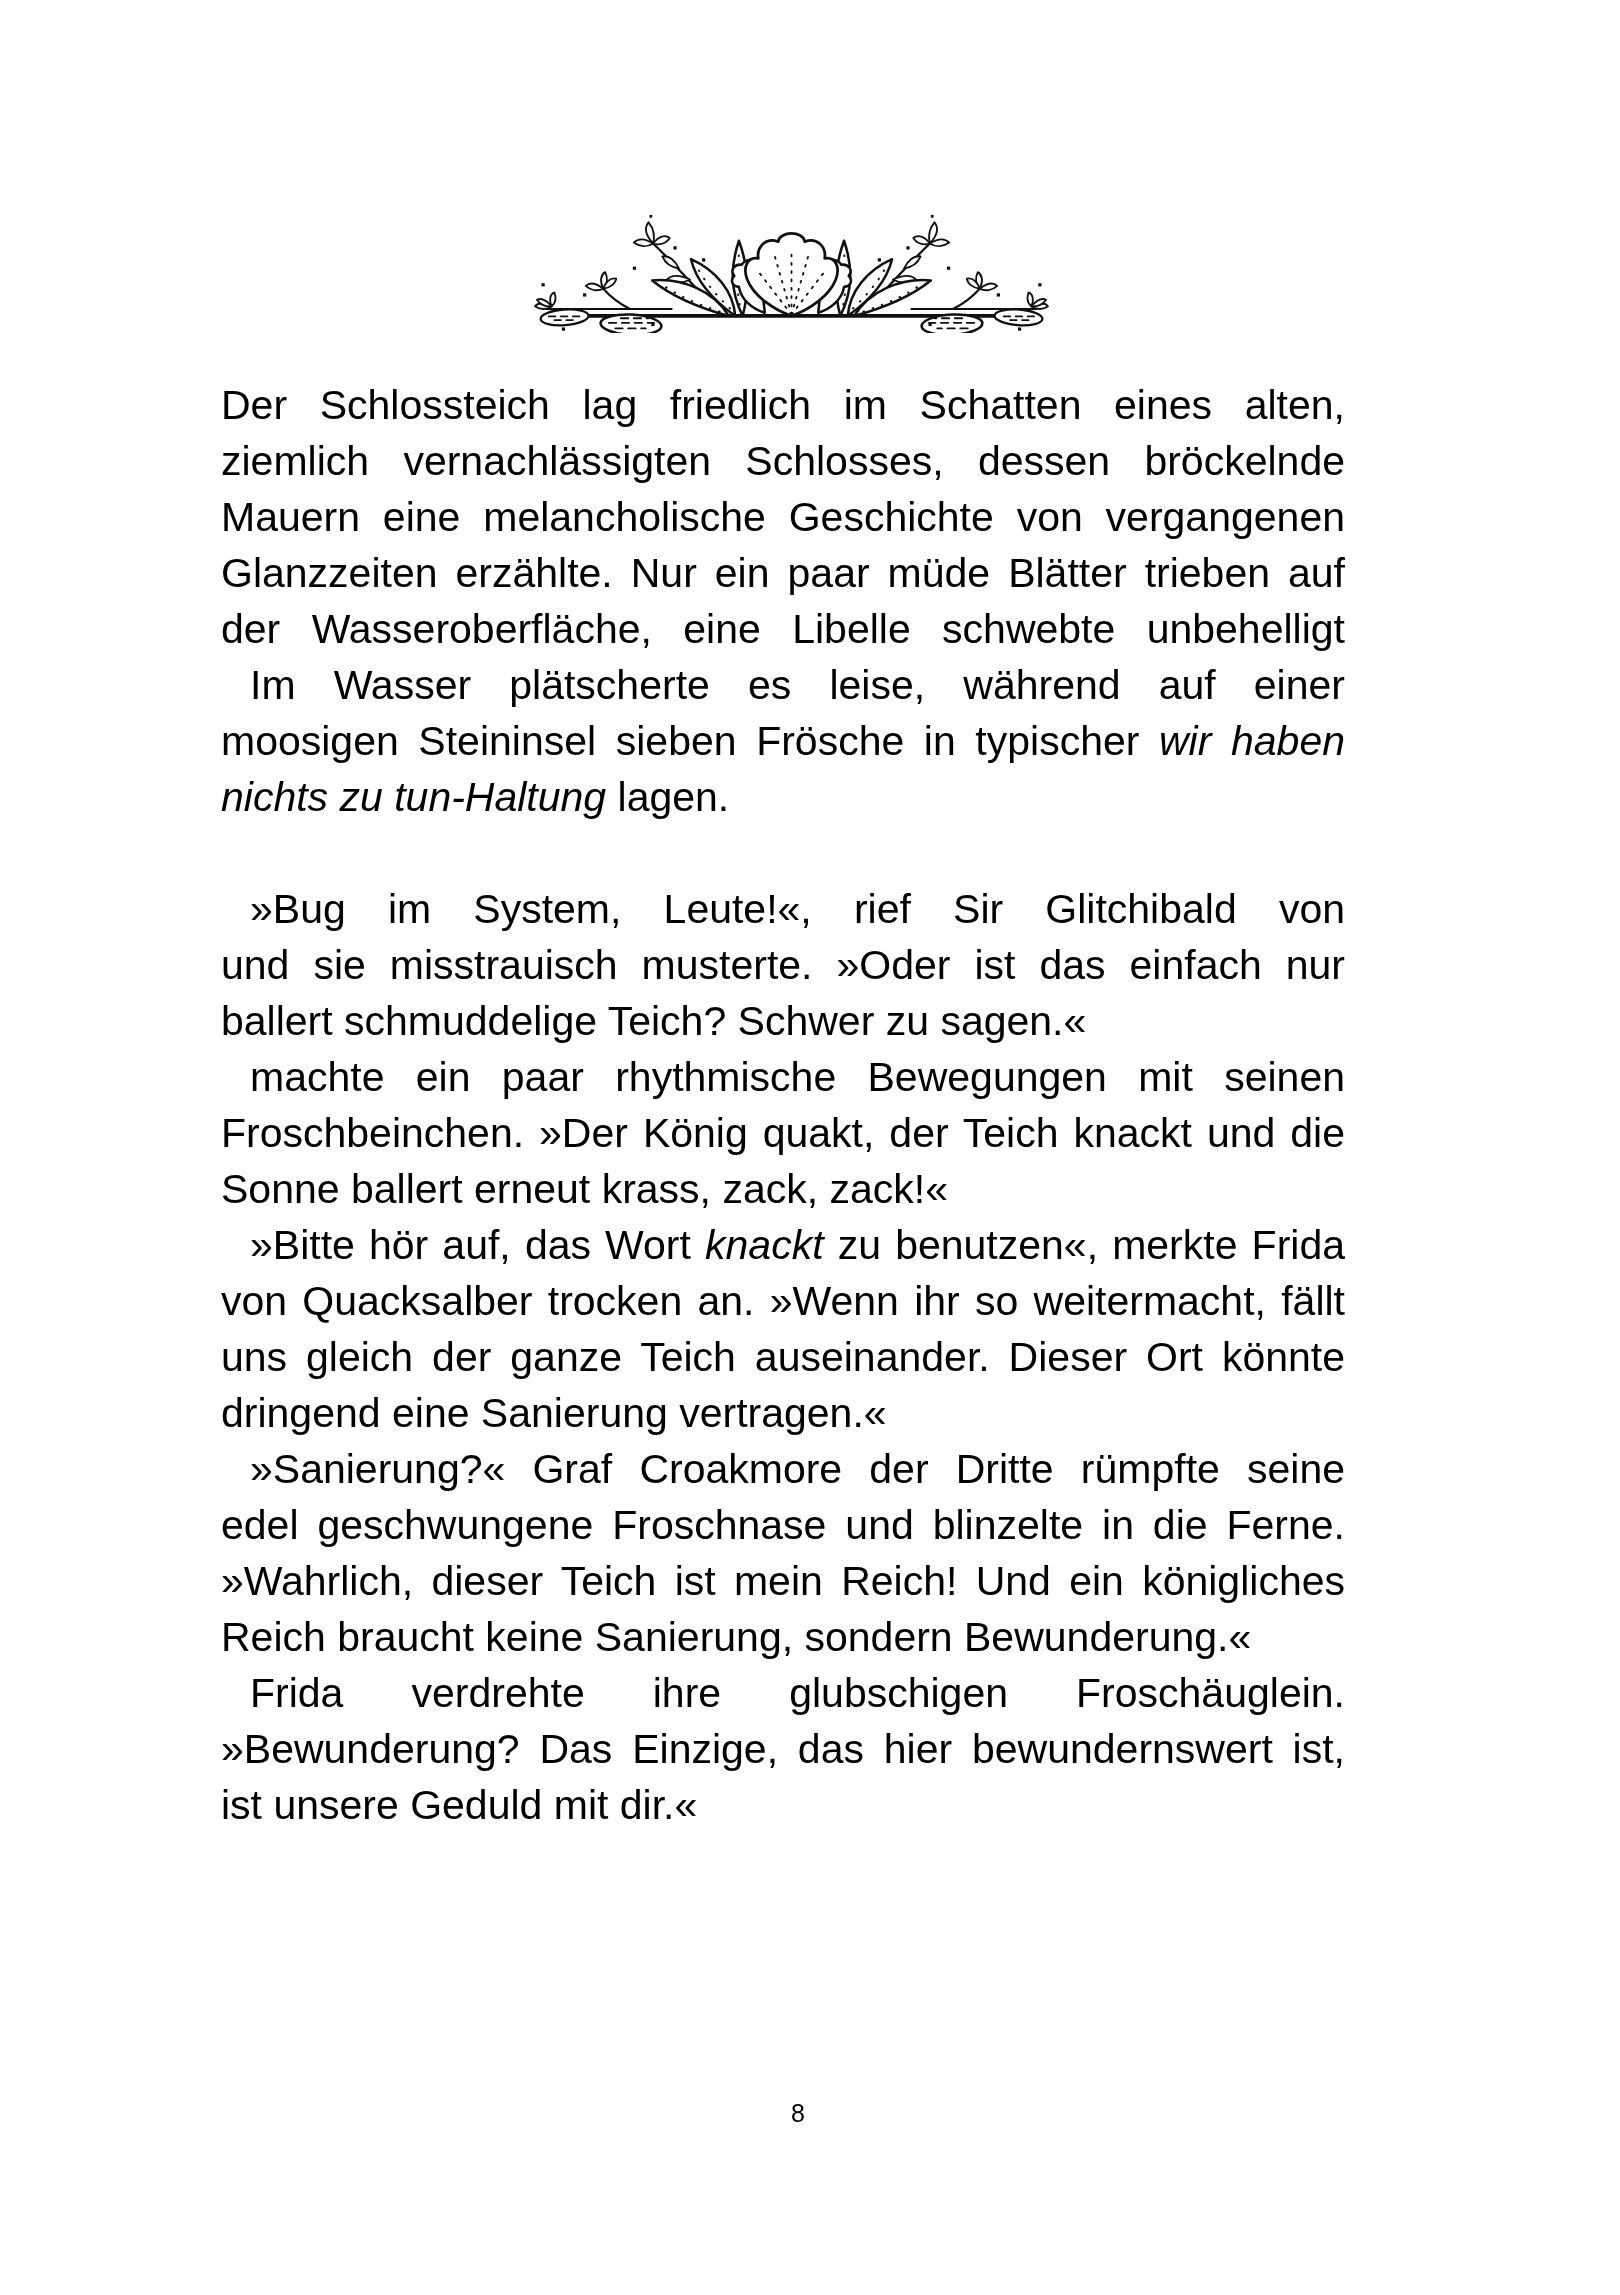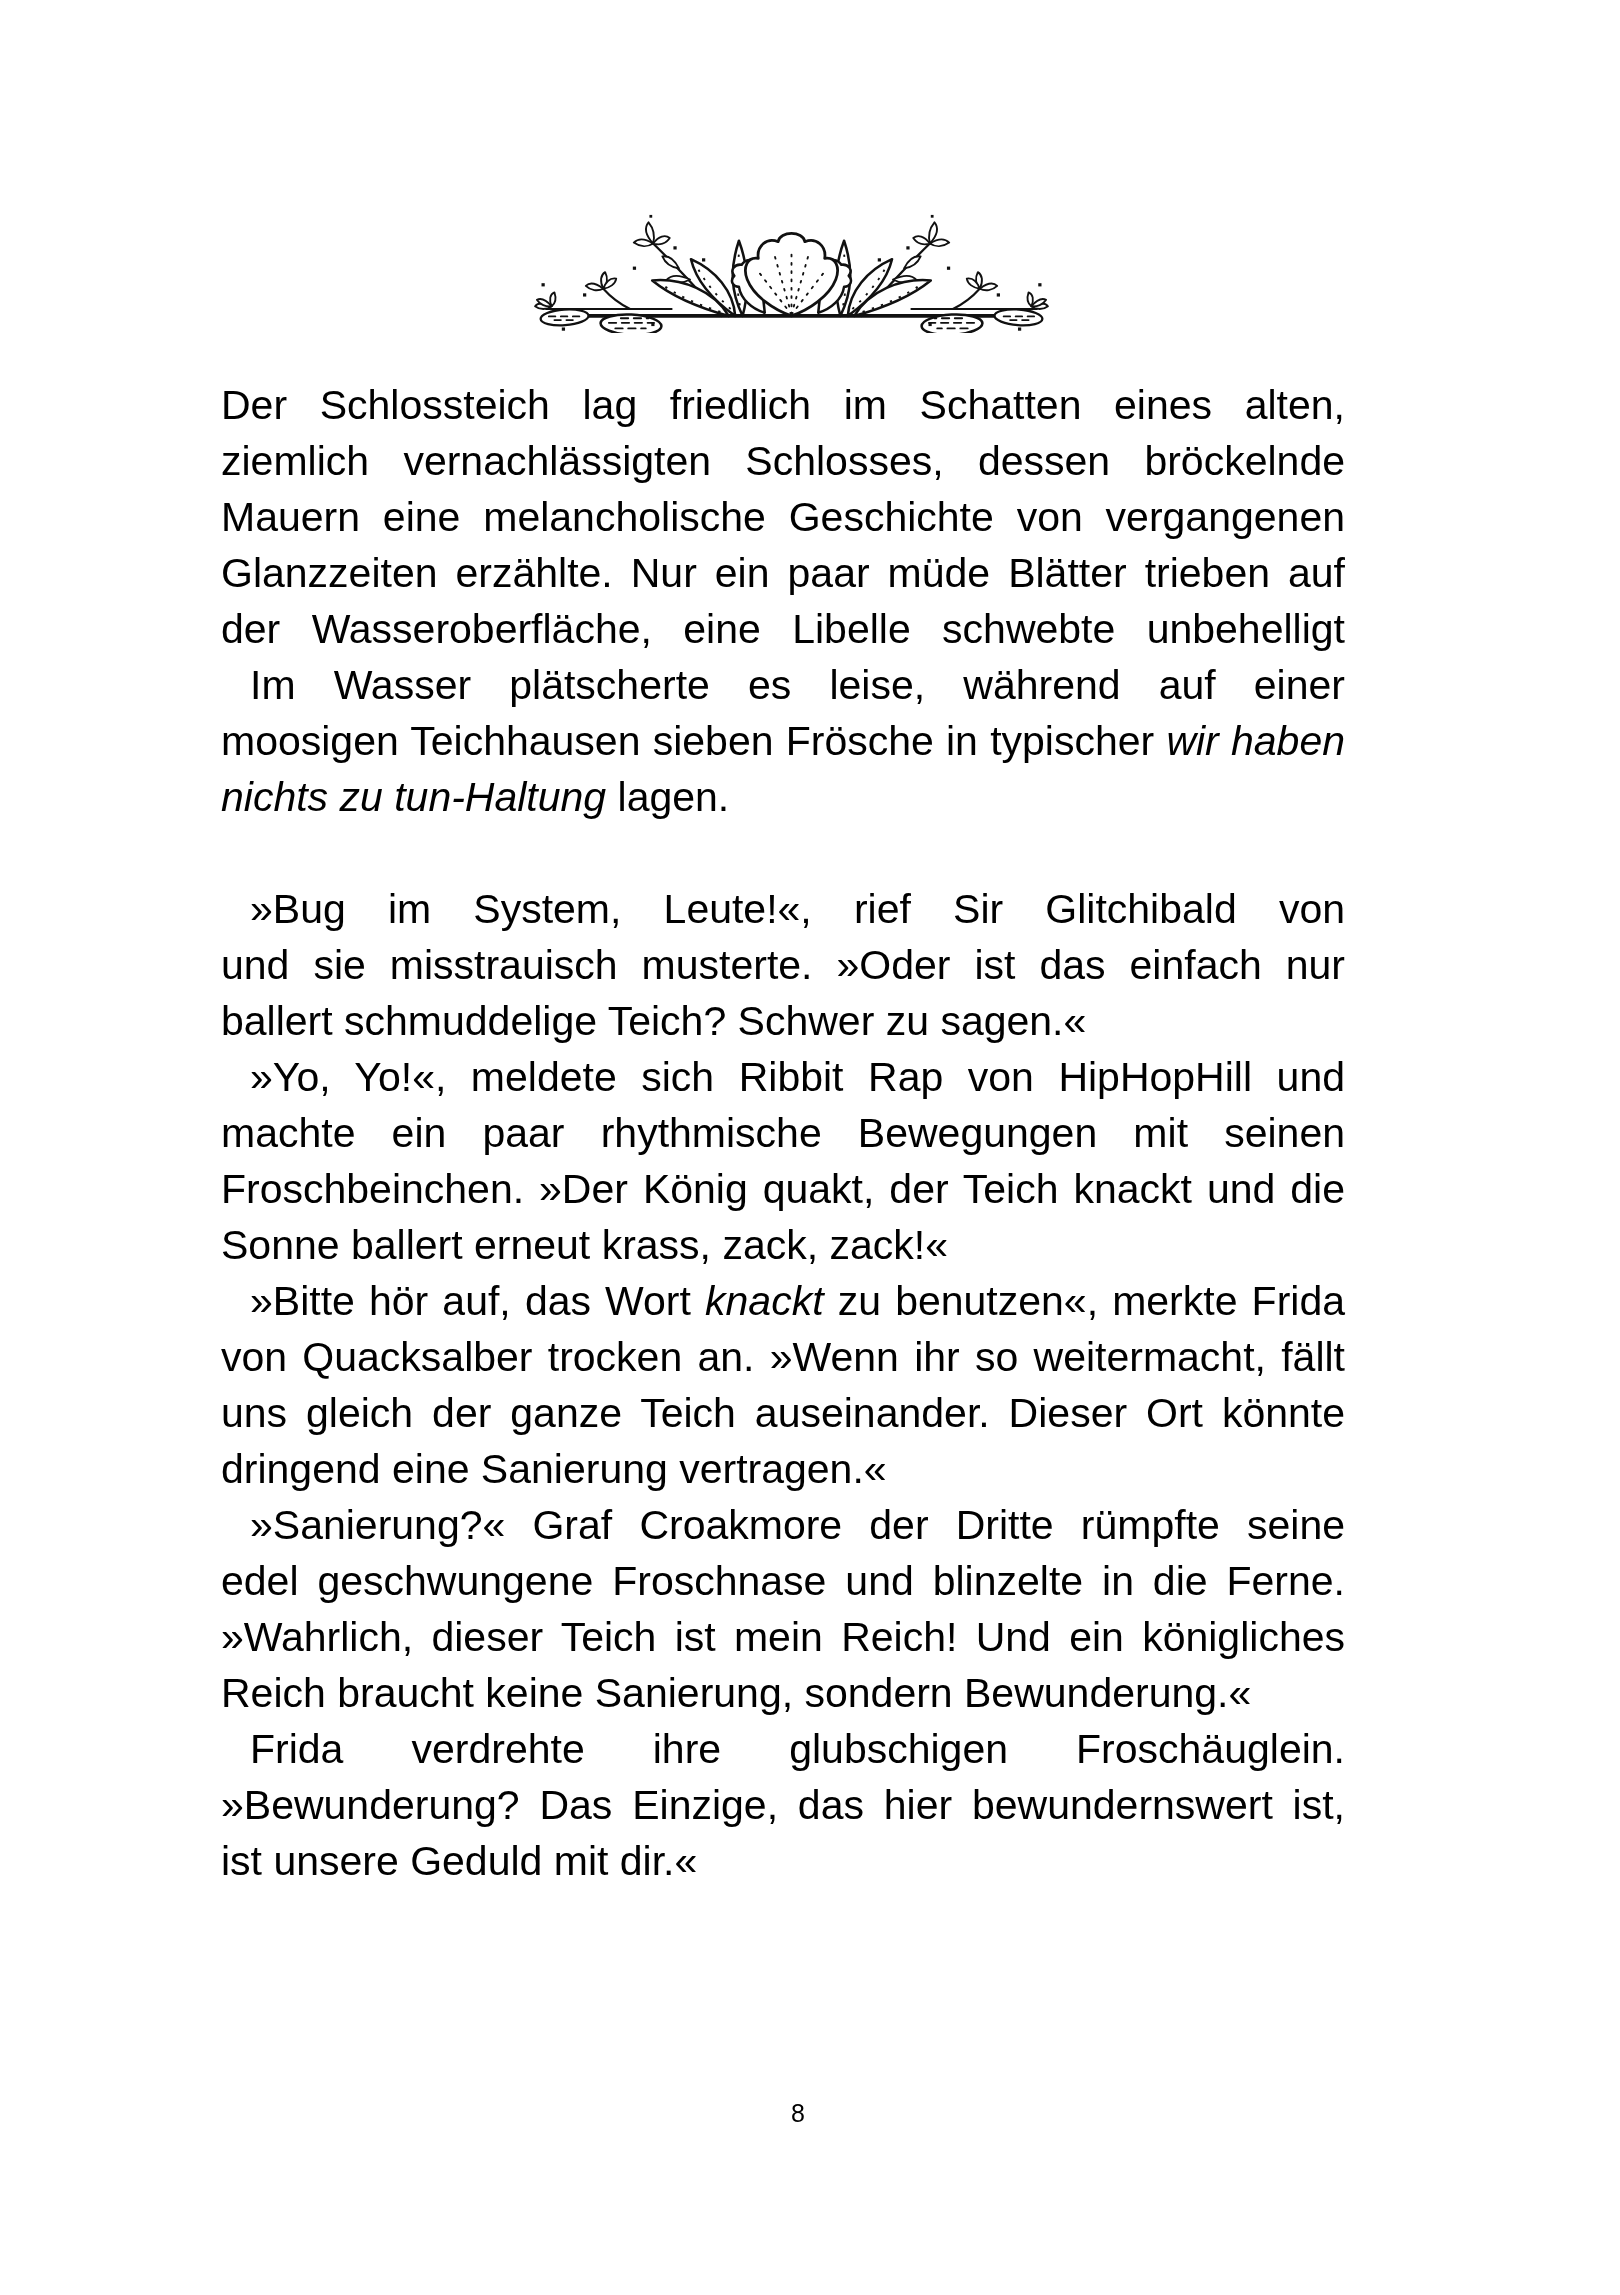--- a/index.html
+++ b/index.html
@@ -90,30 +90,29 @@
 <div id="text-block">
     <div class="para">
       <div class="line"><span>Der Schlossteich lag friedlich im Schatten eines alten,</span></div>
       <div class="line"><span>ziemlich vernachlässigten Schlosses, dessen bröckelnde</span></div>
       <div class="line"><span>Mauern eine melancholische Geschichte von vergangenen</span></div>
       <div class="line"><span>Glanzzeiten erzählte. Nur ein paar müde Blätter trieben auf</span></div>
       <div class="line"><span>der Wasseroberfläche, eine Libelle schwebte unbehelligt</span></div>
     </div>
     <div class="para indent">
       <div class="line"><span>Im Wasser plätscherte es leise, während auf einer</span></div>
-      <div class="line"><span>moosigen Teichhausen sieben Frösche in typischer </span><span class="italic">wir haben</span></div>
+      <div class="line"><span>moosigen Steininsel sieben Frösche in typischer </span><span class="italic">wir haben</span></div>
       <div class="line last"><span class="italic">nichts zu tun-Haltung</span><span> lagen.</span></div>
     </div>
     <div class="para indent space-before">
       <div class="line"><span>»Bug im System, Leute!«, rief Sir Glitchibald von</span></div>
       <div class="line"><span>und sie misstrauisch musterte. »Oder ist das einfach nur</span></div>
       <div class="line last"><span>ballert schmuddelige Teich? Schwer zu sagen.«</span></div>
     </div>
     <div class="para indent">
-      <div class="line"><span>»Yo, Yo!«, meldete sich Ribbit Rap von HipHopHill und</span></div>
       <div class="line"><span>machte ein paar rhythmische Bewegungen mit seinen</span></div>
       <div class="line"><span>Froschbeinchen. »Der König quakt, der Teich knackt und die</span></div>
       <div class="line last"><span>Sonne ballert erneut krass, zack, zack!«</span></div>
     </div>
     <div class="para indent">
       <div class="line"><span>»Bitte hör auf, das Wort </span><span class="italic">knackt</span><span> zu benutzen«, merkte Frida</span></div>
       <div class="line"><span>von Quacksalber trocken an. »Wenn ihr so weitermacht, fällt</span></div>
       <div class="line"><span>uns gleich der ganze Teich auseinander. Dieser Ort könnte</span></div>
       <div class="line last"><span>dringend eine Sanierung vertragen.«</span></div>
     </div>

